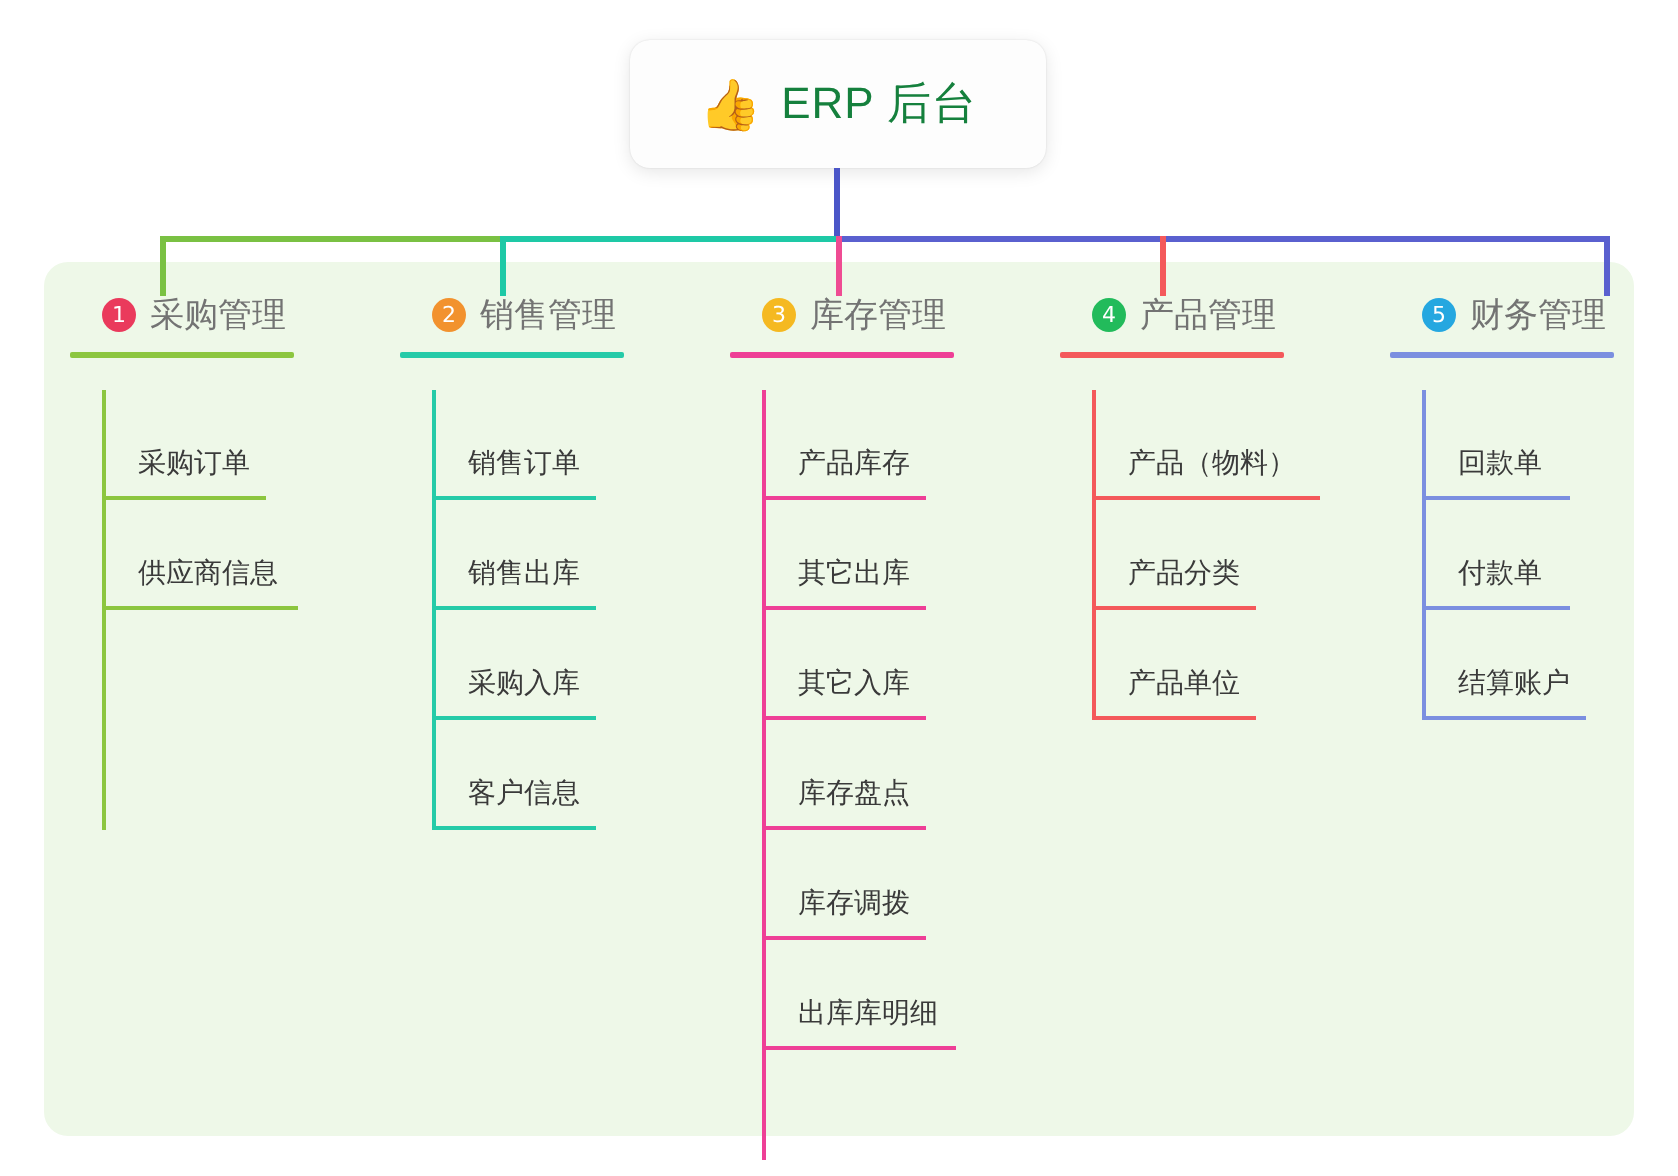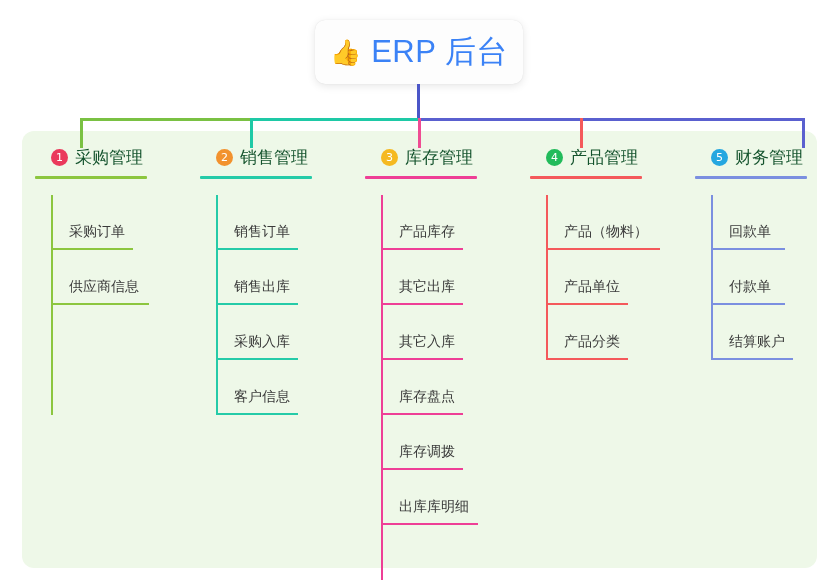--- a/index.html
+++ b/index.html
@@ -31,22 +31,22 @@
     justify-content: center;
     gap: 10px;
     box-sizing: border-box;
   }
   #root-node .root-emoji {
     font-size: 25px;
     line-height: 1;
     font-family: "DejaVu Sans", sans-serif;
   }
   #root-node .root-title {
-    font-size: 31px;
-    color: #3b82f6;
+    font-size: 22px;
+    color: #15803d;
     letter-spacing: 0.5px;
     white-space: nowrap;
   }
 
   
   .conn {
     position: absolute;
   }
 
   
@@ -79,21 +79,21 @@
     border-radius: 50%;
     color: #ffffff;
     font-size: 11px;
     line-height: 17px;
     text-align: center;
     font-family: "DejaVu Sans", sans-serif;
     flex: none;
   }
   .col-title {
     font-size: 17px;
-    color: #14532d;
+    color: #737373;
     white-space: nowrap;
   }
   .head-rule {
     height: 3px;
     margin-top: 7px;
     border-radius: 1px;
   }
   .col-body {
     position: relative;
     margin-top: 16px;
@@ -230,27 +230,27 @@
         <span class="col-title">产品管理</span>
       </div>
       <div class="head-rule" style="width: 112px; background: rgb(244, 89, 91);"></div>
       <div class="col-body">
         <div class="spine" style="background: rgb(244, 89, 91); height: 165px;"></div>
         <div class="leaf">
           <span class="leaf-label">产品（物料）</span>
           <div class="leaf-rule" style="width: 114px; background: rgb(244, 89, 91);"></div>
         </div>
         <div class="leaf">
+          <span class="leaf-label">产品分类</span>
+          <div class="leaf-rule" style="width: 82px; background: rgb(244, 89, 91);"></div>
+        </div>
+        <div class="leaf">
           <span class="leaf-label">产品单位</span>
           <div class="leaf-rule" style="width: 82px; background: rgb(244, 89, 91);"></div>
         </div>
-        <div class="leaf">
-          <span class="leaf-label">产品分类</span>
-          <div class="leaf-rule" style="width: 82px; background: rgb(244, 89, 91);"></div>
-        </div>
       </div>
     </div>
     <div class="column" style="left: 695px;">
       <div class="col-head">
         <span class="badge" style="background: rgb(37, 167, 224);">5</span>
         <span class="col-title">财务管理</span>
       </div>
       <div class="head-rule" style="width: 112px; background: rgb(123, 143, 224);"></div>
       <div class="col-body">
         <div class="spine" style="background: rgb(123, 143, 224); height: 165px;"></div>

